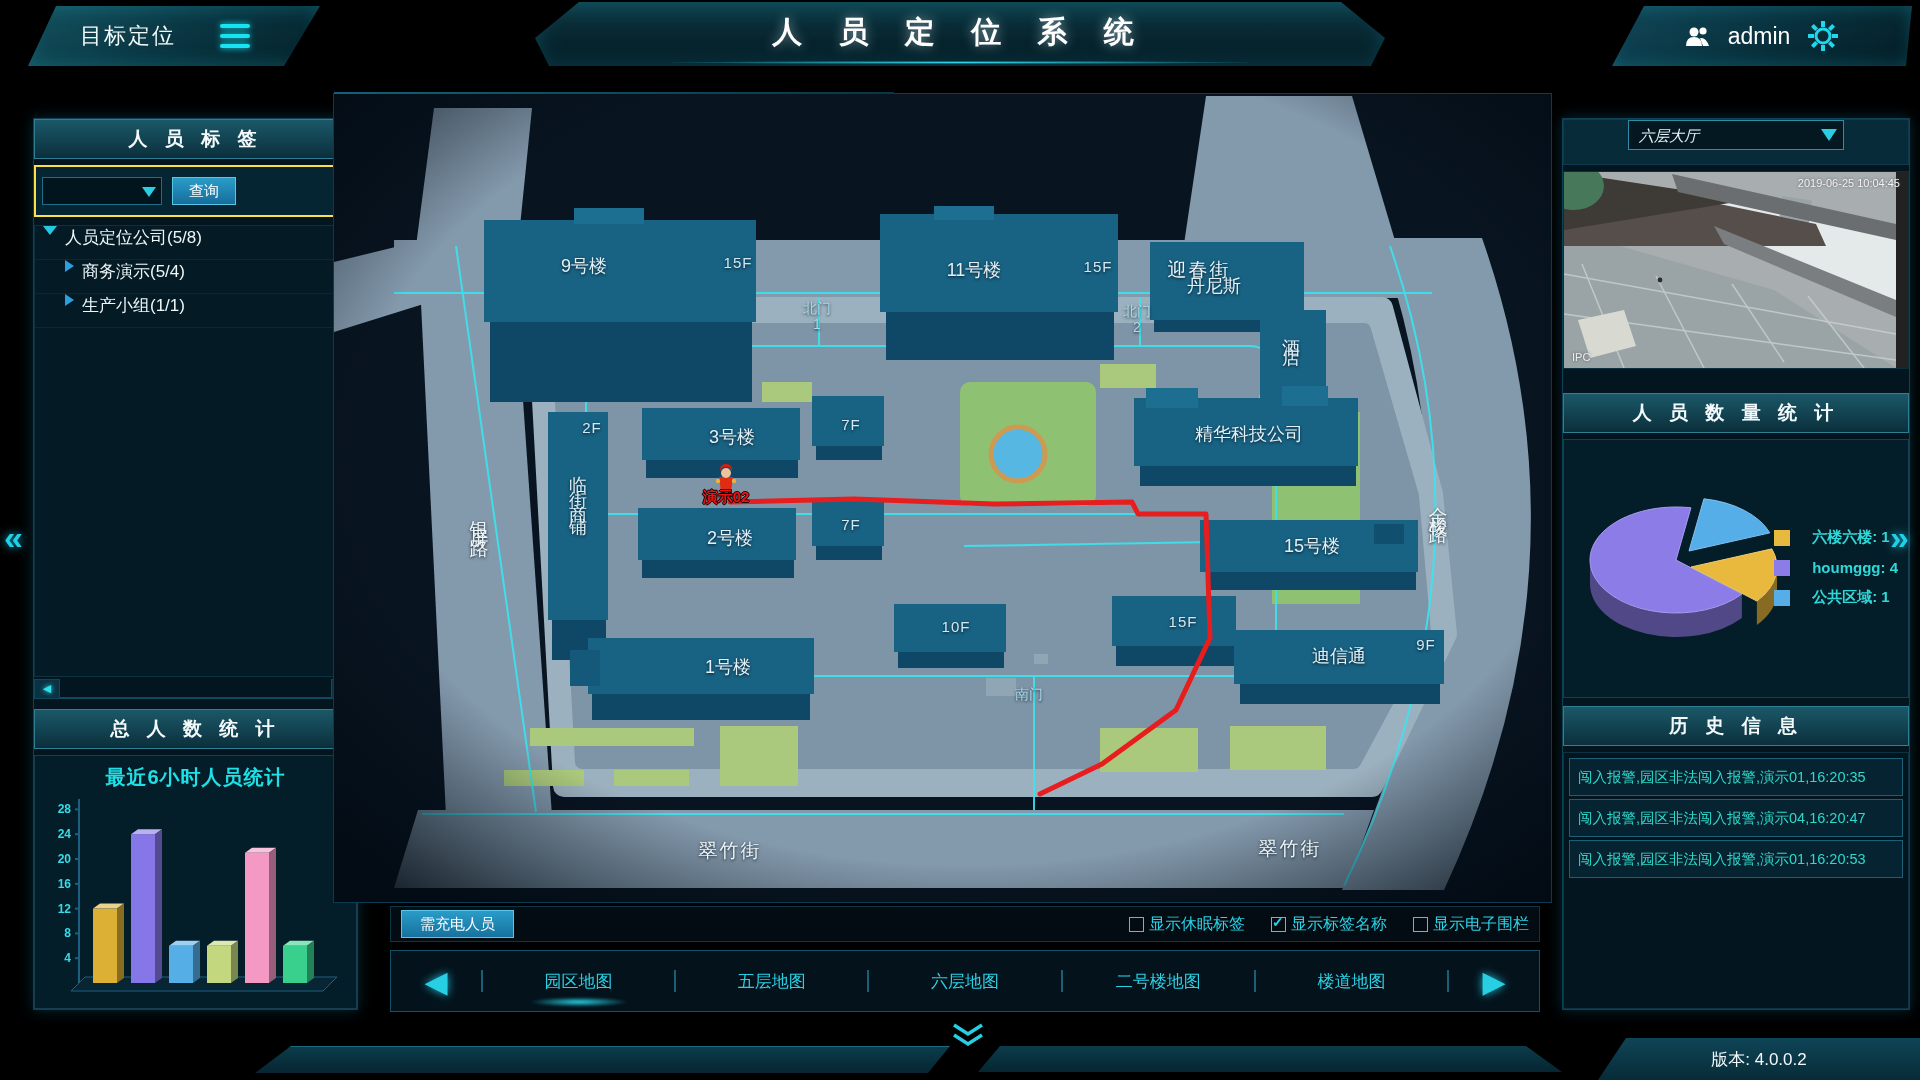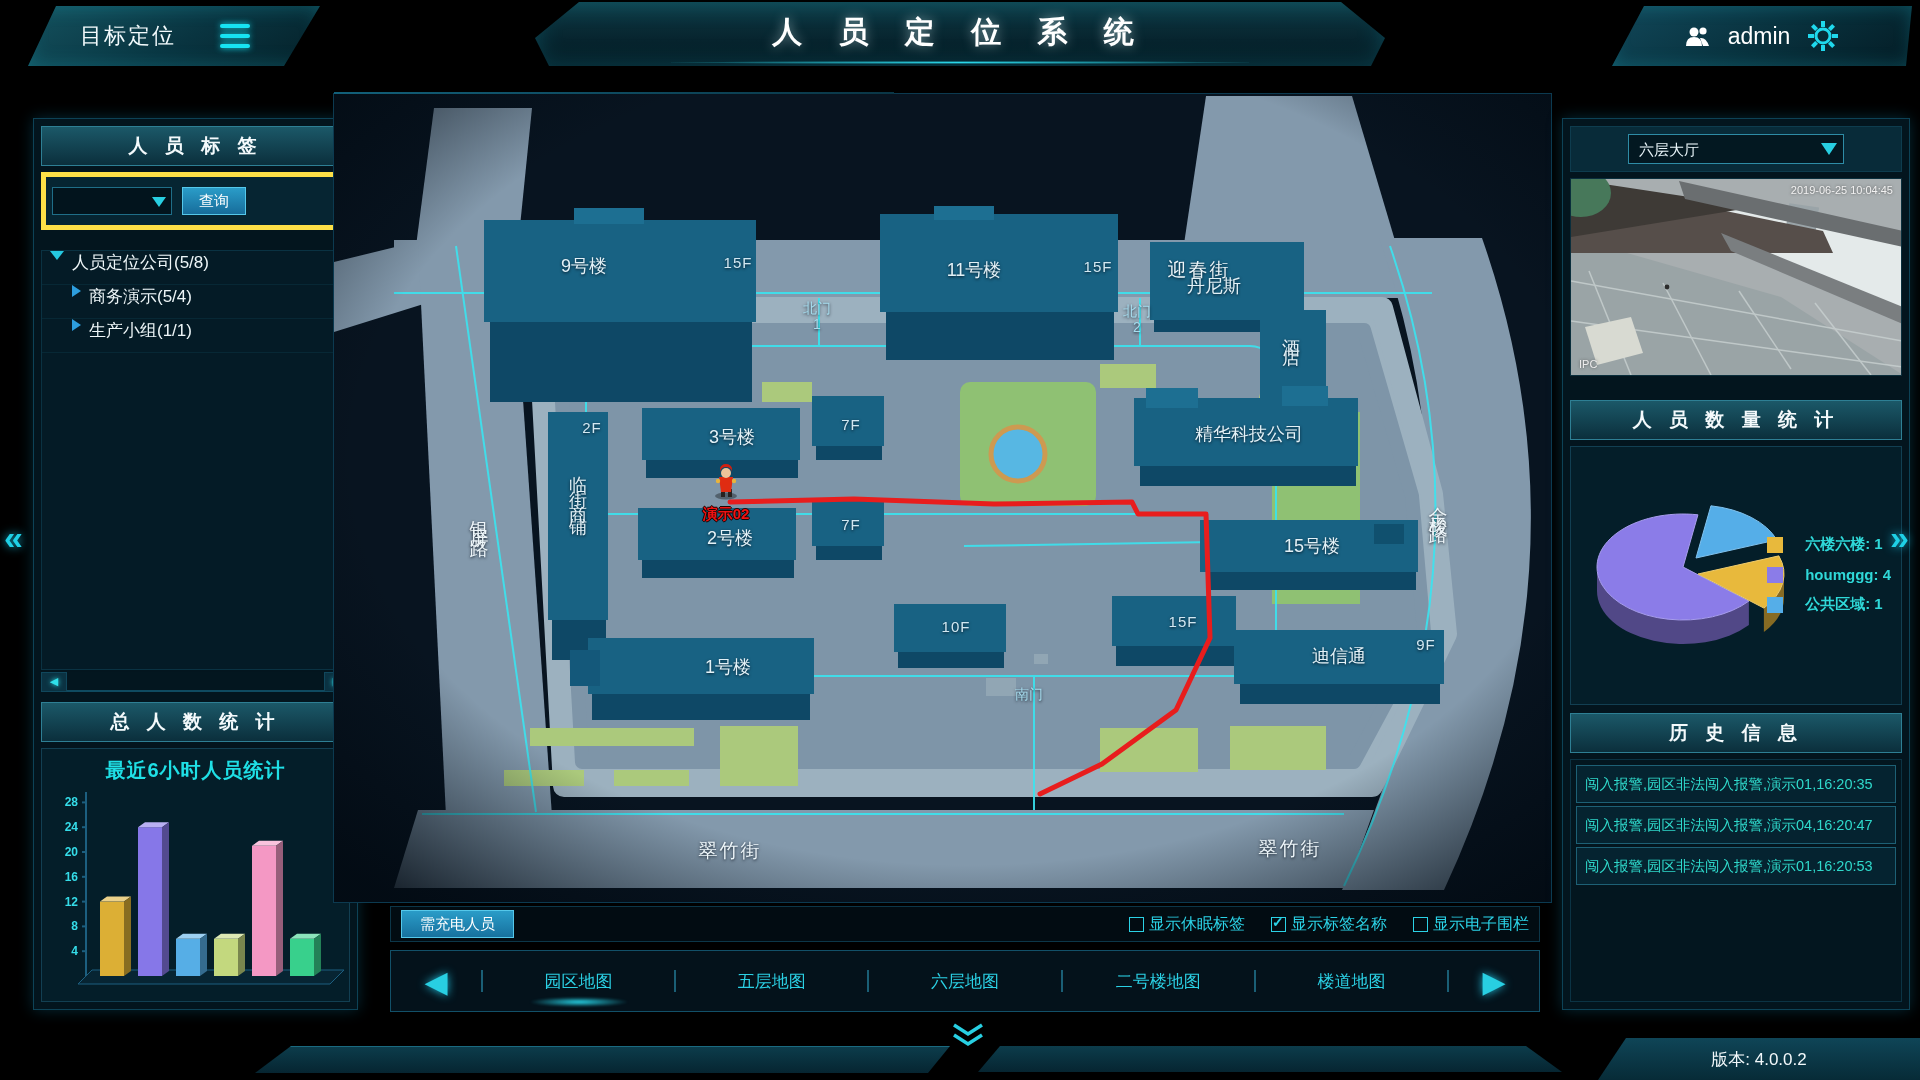--- a/index.html
+++ b/index.html
@@ -24,29 +24,29 @@
     background:radial-gradient(ellipse at center,rgba(46,226,245,.95),rgba(46,226,245,0) 75%);filter:blur(.5px);}
   #hdr-right{left:1612px;top:6px;width:300px;height:60px;
     clip-path:polygon(32px 0,100% 0,calc(100% - 6px) 100%,0 100%);
     background:linear-gradient(150deg,#11485a,#08303c 55%,#041c25);
     box-shadow:inset 0 0 18px rgba(35,210,230,.25);
     display:flex;align-items:center;justify-content:center;gap:16px;}
   #hdr-right .usr{color:#fff;font-size:23px;}
   .hline{left:840px;top:18px;width:430px;height:0;border-top:2px solid #0d4e62;transform:skewX(-40deg);}
   
   .panel{background:#03151e;border:1px solid #0d4256;box-shadow:0 0 14px rgba(12,90,120,.45);
-    display:flex;flex-direction:column;padding:7px;box-sizing:border-box;}
+    display:flex;flex-direction:column;box-sizing:border-box;}
   #left-panel{left:33px;top:118px;width:325px;height:892px;}
   #right-panel{left:1562px;top:118px;width:348px;height:892px;}
   .panel-header{height:38px;flex:0 0 38px;display:flex;align-items:center;justify-content:center;
     background:linear-gradient(180deg,#1b5868,#0b2f3c);border:1px solid #2e7f94;
     color:#f4fafc;font-size:19px;font-weight:bold;letter-spacing:6px;margin-bottom:6px;}
   
   .search-row{flex:0 0 40px;display:flex;align-items:center;gap:10px;padding:4px 6px;
-    background:#062532;border:5px solid #fde047;margin-bottom:20px;}
+    background:#062532;border:2px solid #fde047;margin-bottom:8px;}
   .select-box{position:relative;width:120px;height:28px;background:#02141d;border:1px solid #1f6e88;
     color:#d9eef5;font-size:14px;line-height:28px;padding:0 24px 0 8px;box-sizing:border-box;}
   .select-box .tri{position:absolute;right:5px;top:9px;width:0;height:0;
     border-left:7px solid transparent;border-right:7px solid transparent;border-top:10px solid #28cfe2;}
   .btn-query{height:28px;padding:0 16px;background:linear-gradient(180deg,#2a9cc8,#176d9b);
     border:1px solid #55c8ea;color:#fff;font-size:15px;cursor:pointer;}
   
   .tree{flex:1 1 auto;background:#041b26;border:1px solid #0a3242;overflow:hidden;}
   .tree-row{height:33px;display:flex;align-items:flex-start;border-bottom:1px solid #072835;
     color:#eef6f8;font-size:17px;cursor:pointer;}
@@ -68,22 +68,22 @@
   #map svg{position:absolute;left:0;top:0;}
   .mlab{position:absolute;transform:translate(-50%,-50%);color:#e3f1f7;font-size:18px;white-space:nowrap;
     text-shadow:0 1px 3px rgba(0,10,20,.8);pointer-events:none;}
   .mlab.fl{font-size:15px;color:#d2e8f2;letter-spacing:1px;}
   .mlab.street{font-size:19px;color:#eef6fa;letter-spacing:2px;}
   .mlab.gate{font-size:14px;color:#a6dcee;line-height:16px;text-align:center;}
   .mlab.vert{transform:translate(-50%,0);writing-mode:vertical-rl;text-orientation:upright;letter-spacing:9px;}
   .mlab.marker{color:#f01212;font-size:15px;font-weight:bold;
     text-shadow:-1px 0 #1a0604,1px 0 #1a0604,0 -1px #1a0604,0 1px #1a0604;}
   
-  .cam-select-row{flex:0 0 44px;background:#082b39;border:1px solid #0e3c4e;display:flex;align-items:center;
-    justify-content:center;margin-bottom:6px;}
+  .cam-select-row{flex:0 0 44px;background:#082b39;border:1px solid #0e3c4e;display:flex;align-items:flex-start;
+    justify-content:center;margin-bottom:6px;font-style:italic;}
   .cam-select{position:relative;width:216px;height:30px;background:#031821;border:1px solid #2e8ca6;
     color:#e8f4f8;font-size:15px;line-height:30px;padding:0 30px 0 10px;box-sizing:border-box;cursor:pointer;}
   .cam-select .tri{position:absolute;right:6px;top:8px;width:0;height:0;
     border-left:8px solid transparent;border-right:8px solid transparent;border-top:12px solid #28cfe2;}
   .camera{flex:0 0 196px;position:relative;background:#222;margin-bottom:24px;border:1px solid #0a2e3c;overflow:hidden;}
   .camera svg{position:absolute;left:0;top:0;}
   .cam-ts{position:absolute;top:5px;right:8px;color:#f2f2f2;font-size:11px;text-shadow:0 0 3px #555;}
   .cam-ipc{position:absolute;bottom:5px;left:8px;color:#ededed;font-size:11px;text-shadow:0 0 3px #555;}
   .pie-card{flex:0 0 255px;position:relative;background:#041e29;border:1px solid #123f52;margin-bottom:8px;}
   .legend{position:absolute;right:10px;top:88px;display:flex;flex-direction:column;gap:12px;}
@@ -386,21 +386,21 @@
   <div class="mlab fl" style="left:622px;top:532px">10F</div>
   <div class="mlab" style="left:978px;top:452px">15号楼</div>
   <div class="mlab fl" style="left:849px;top:527px">15F</div>
   <div class="mlab" style="left:1005px;top:562px">迪信通</div>
   <div class="mlab fl" style="left:1092px;top:550px">9F</div>
   <div class="mlab vert street" style="left:1104px;top:398px">金梭路</div>
   <div class="mlab vert street" style="left:145px;top:412px">银屏路</div>
   <div class="mlab street" style="left:396px;top:757px">翠竹街</div>
   <div class="mlab street" style="left:956px;top:755px">翠竹街</div>
   <div class="mlab gate" style="left:695px;top:600px">南门</div>
-  <div class="mlab marker" style="left:392px;top:420px">演示02</div>
+  <div class="mlab marker" style="left:392px;top:403px">演示02</div>
 </div>
 
 <div class="abs panel" id="right-panel">
   <div class="cam-select-row">
     <div class="cam-select">
       <span>六层大厅</span>
       <span class="tri"></span>
     </div>
   </div>
   <div class="camera">

